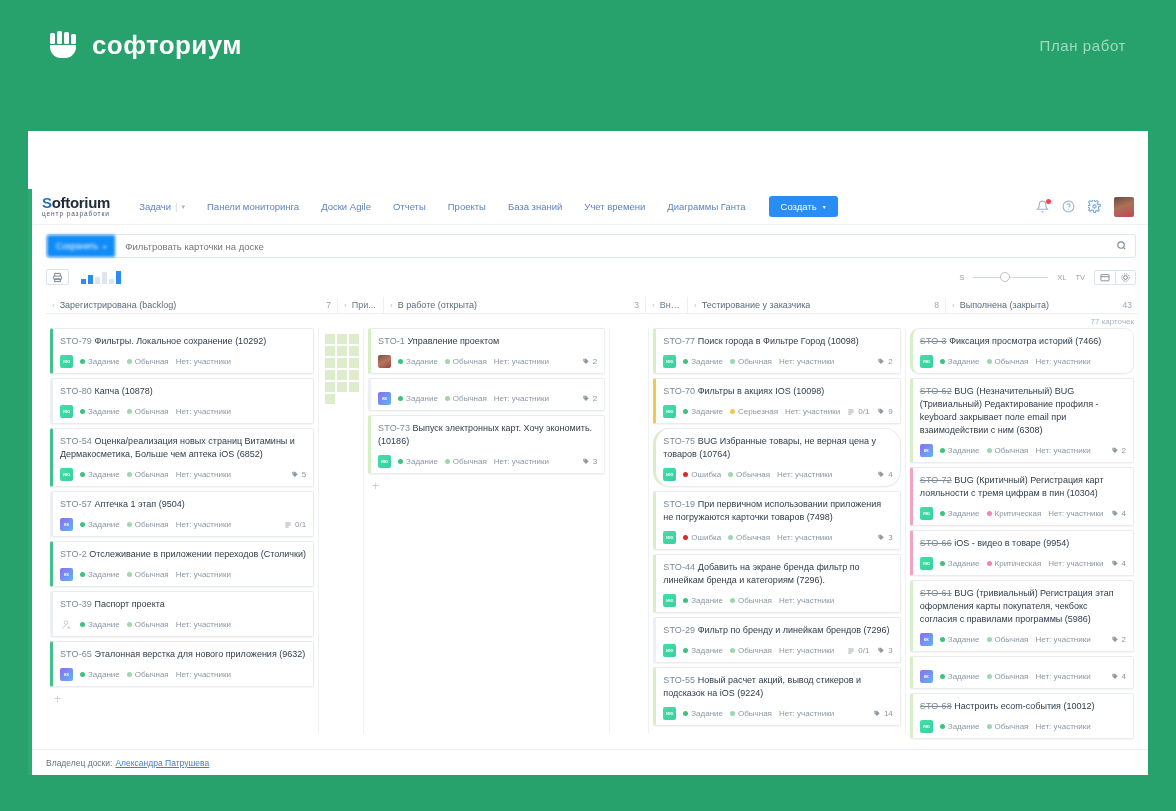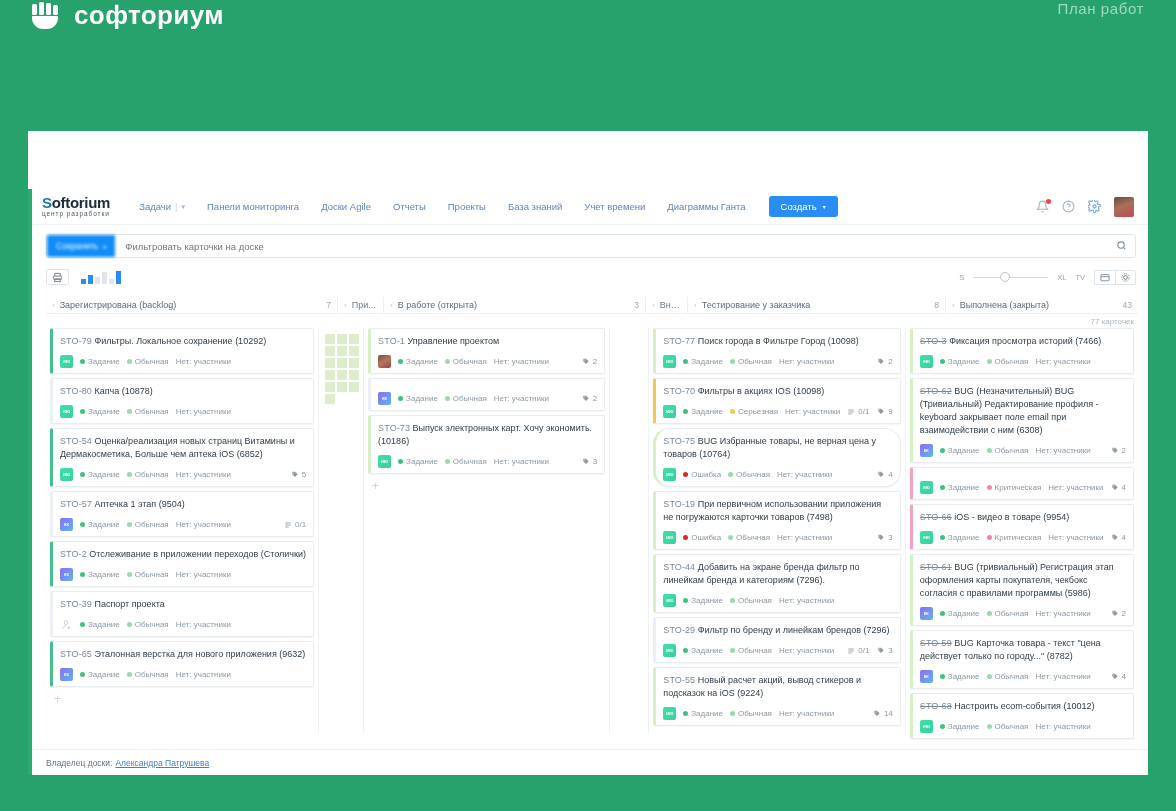--- a/index.html
+++ b/index.html
@@ -5,22 +5,22 @@
   * { box-sizing: border-box; margin: 0; padding: 0; }
   body {
     width: 1176px; height: 811px;
     background: #27a26c;
     font-family: "Liberation Sans", sans-serif;
     overflow: hidden;
   }
   
   .page-header {
     height: 90px;
-    display: flex; align-items: flex-start;
-    padding: 0 32px;
+    display: flex; align-items: center;
+    padding: 0 50px;
     justify-content: space-between;
   }
   .brand { display: flex; align-items: center; gap: 16px; }
   .brand-mark { width: 26px; height: 28px; position: relative; }
   .brand-mark i {
     position: absolute; background: #fff; border-radius: 1.5px;
   }
   .bm1 { left: 0;  top: 2px;  width: 5px;  height: 11px; }
   .bm2 { left: 7px; top: 0px; width: 5px;  height: 13px; }
   .bm3 { left: 14px; top: 1px; width: 5px; height: 12px; }
@@ -736,21 +736,21 @@
                     <path d="M20 10l-8-8H5a1 1 0 00-1 1v7l8 8z"></path>
                     <circle cx="8" cy="6" r="1.5" fill="#fff"></circle>
                   </svg>
                   <span>14</span>
                 </span>
               </div>
             </div>
           </div>
         </div>
       <div class="col" style="flex:1" id="c6">
-          <div class="card" style="border-left-color: rgb(215, 239, 198);">
+          <div class="card" style="border-left-color: rgb(215, 239, 198); border-radius: 9px;">
             <div class="card-title"><span class="key done">STO-3</span><span> Фиксация просмотра историй (7466)</span></div>
             <div class="card-meta">
               <div class="type-ic" style="background: linear-gradient(135deg, rgb(63, 224, 168), rgb(57, 207, 160));">ИЮ</div>
               <span class="meta-i">
                 <i class="bullet" style="background:#3fc17f"></i>
                 <span>Задание</span>
               </span>
               <span class="meta-i">
                 <i class="bullet" style="background:#9ed6ae"></i>
                 <span>Обычная</span>
@@ -776,20 +776,21 @@
                   <svg width="8" height="8" viewBox="0 0 24 24" fill="#8b98a5">
                     <path d="M20 10l-8-8H5a1 1 0 00-1 1v7l8 8z"></path>
                     <circle cx="8" cy="6" r="1.5" fill="#fff"></circle>
                   </svg>
                   <span>2</span>
                 </span>
               </div>
             </div>
           </div>
           <div class="card" style="border-left-color: rgb(242, 163, 196);">
+            <div class="card-title"><span class="key done">STO-72</span><span> BUG (Критичный) Регистрация карт лояльности с тремя цифрам в пин (10304)</span></div>
             <div class="card-meta">
               <div class="type-ic" style="background: linear-gradient(135deg, rgb(63, 224, 168), rgb(57, 207, 160));">ИЮ</div>
               <span class="meta-i">
                 <i class="bullet" style="background:#3fc17f"></i>
                 <span>Задание</span>
               </span>
               <span class="meta-i">
                 <i class="bullet" style="background:#f285b0"></i>
                 <span>Критическая</span>
               </span>
@@ -847,21 +848,20 @@
                   <svg width="8" height="8" viewBox="0 0 24 24" fill="#8b98a5">
                     <path d="M20 10l-8-8H5a1 1 0 00-1 1v7l8 8z"></path>
                     <circle cx="8" cy="6" r="1.5" fill="#fff"></circle>
                   </svg>
                   <span>2</span>
                 </span>
               </div>
             </div>
           </div>
           <div class="card" style="border-left-color: rgb(215, 239, 198);">
-            <div class="card-title"><span class="key done">STO-59</span><span> BUG Карточка товара - текст "цена действует только по городу..." (8782)</span></div>
             <div class="card-meta">
               <div class="type-ic" style="background: linear-gradient(135deg, rgb(142, 108, 240), rgb(91, 182, 245));">КК</div>
               <span class="meta-i">
                 <i class="bullet" style="background:#3fc17f"></i>
                 <span>Задание</span>
               </span>
               <span class="meta-i">
                 <i class="bullet" style="background:#9ed6ae"></i>
                 <span>Обычная</span>
               </span>

